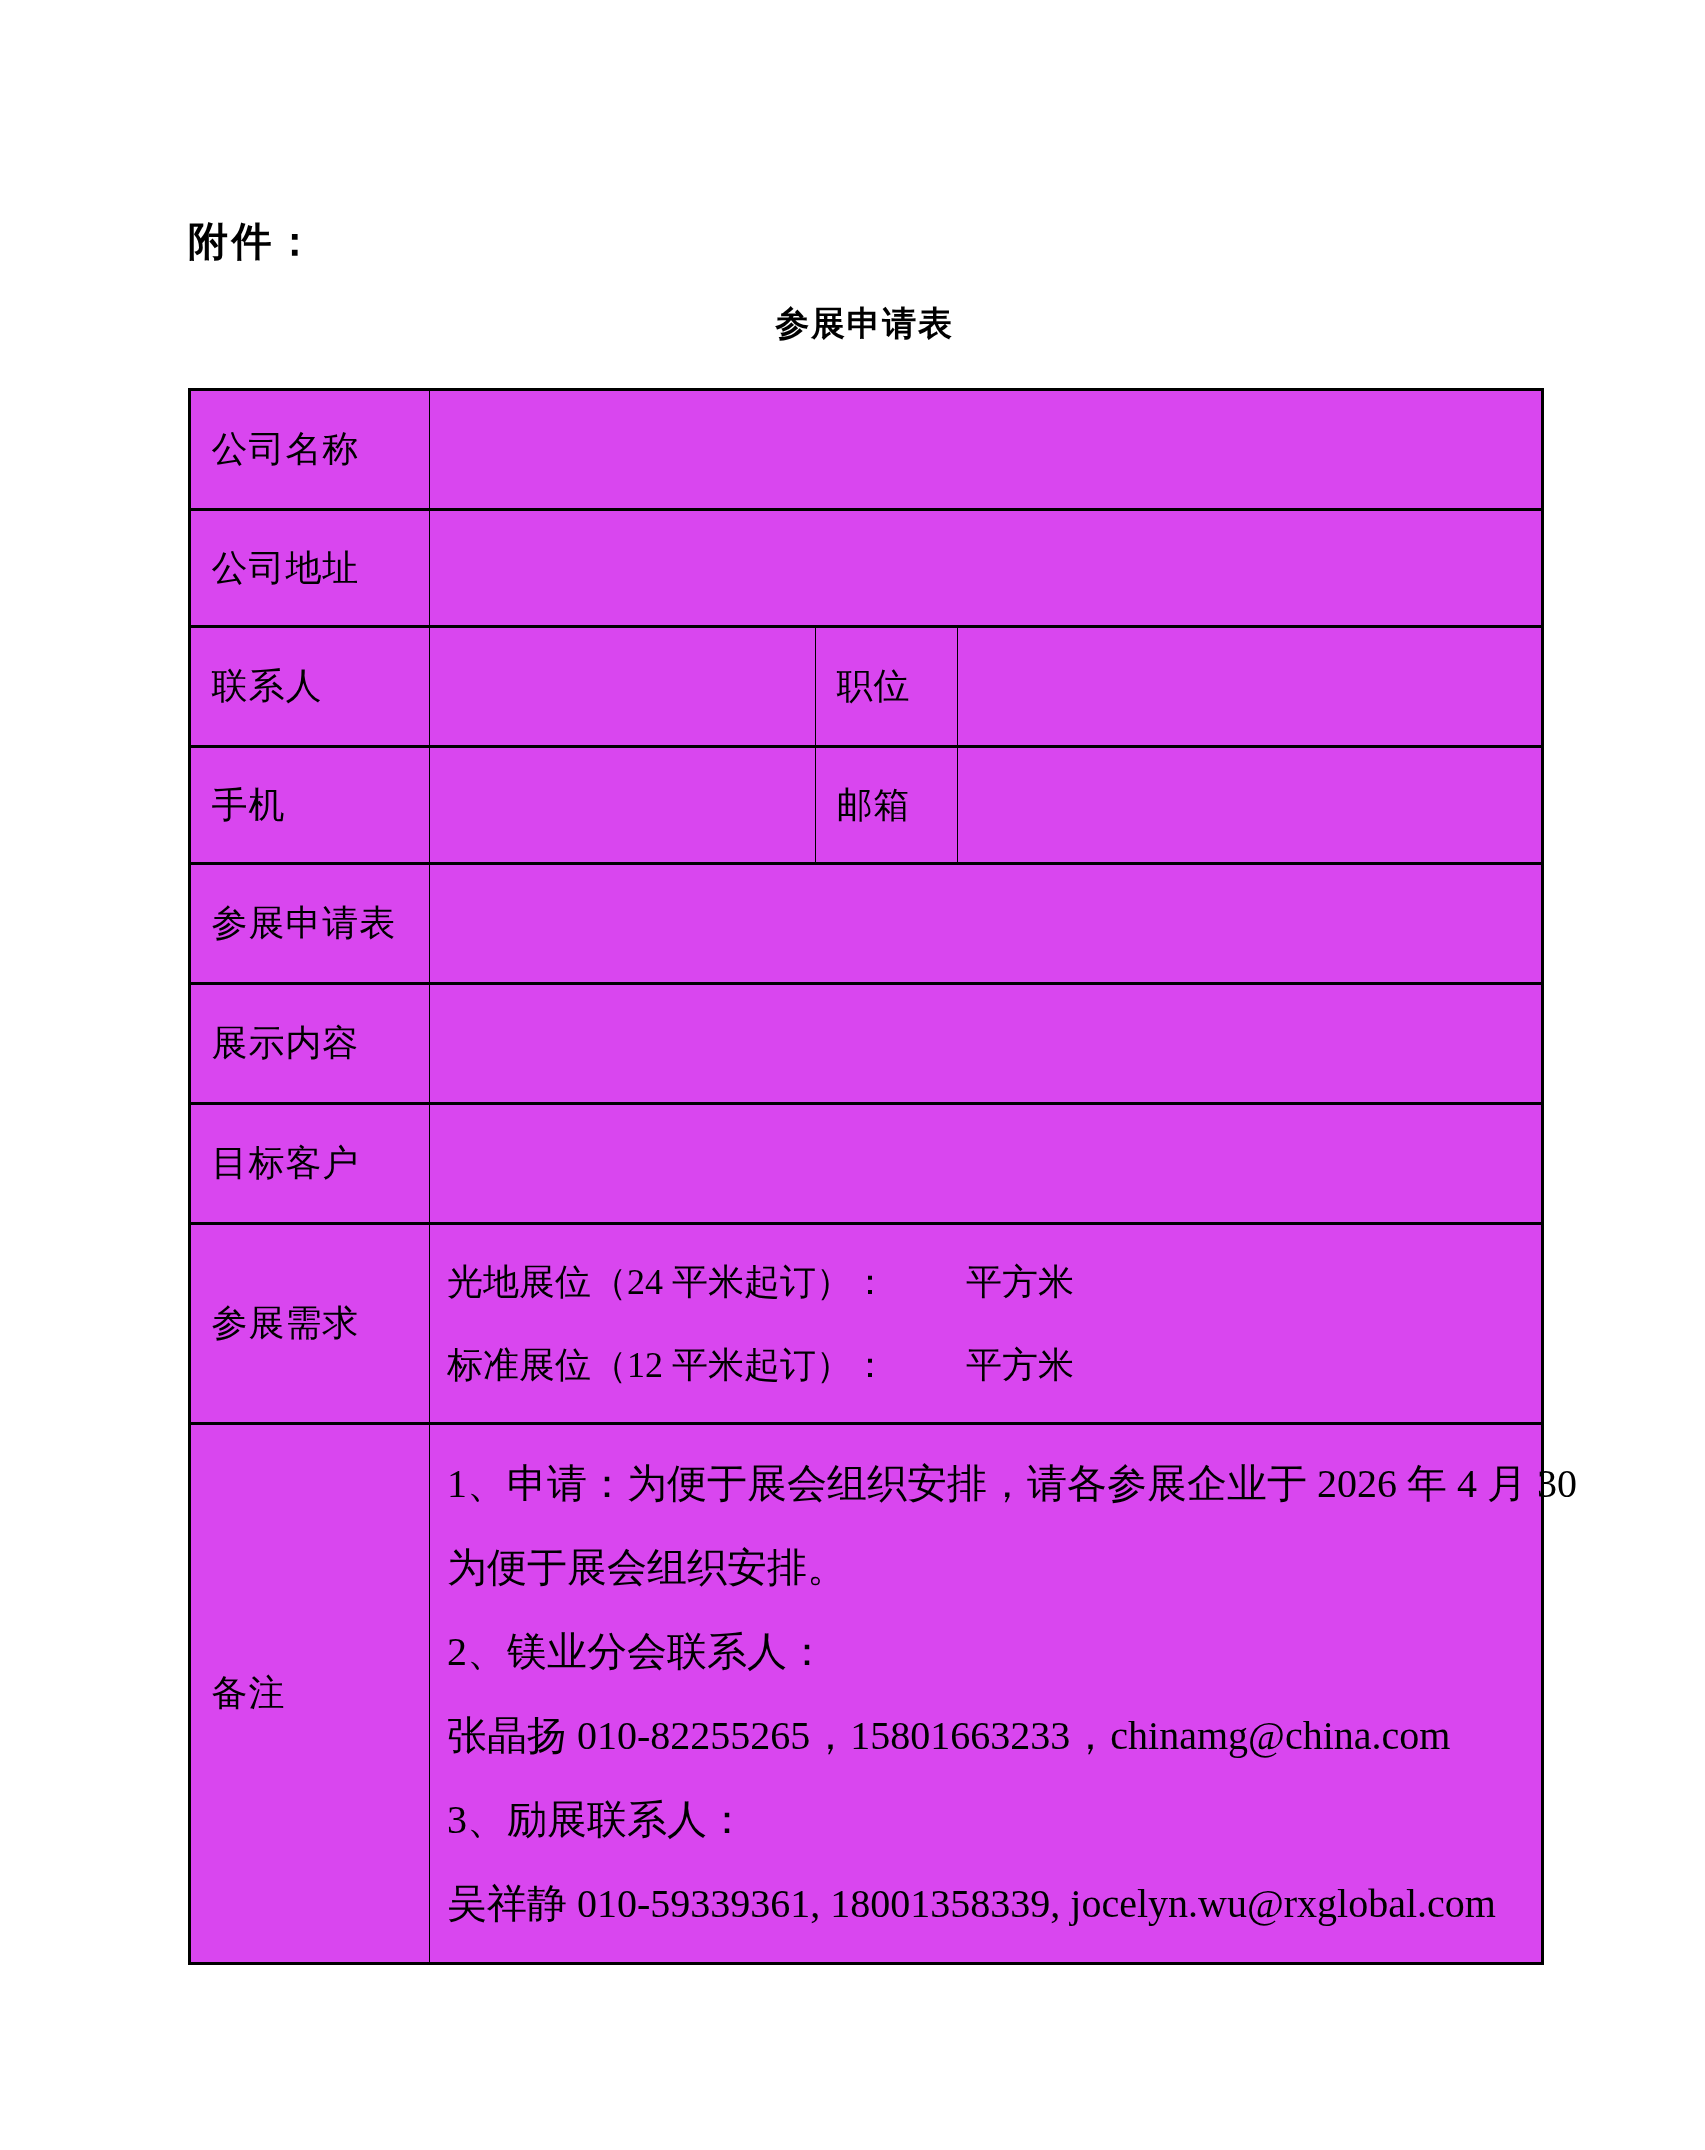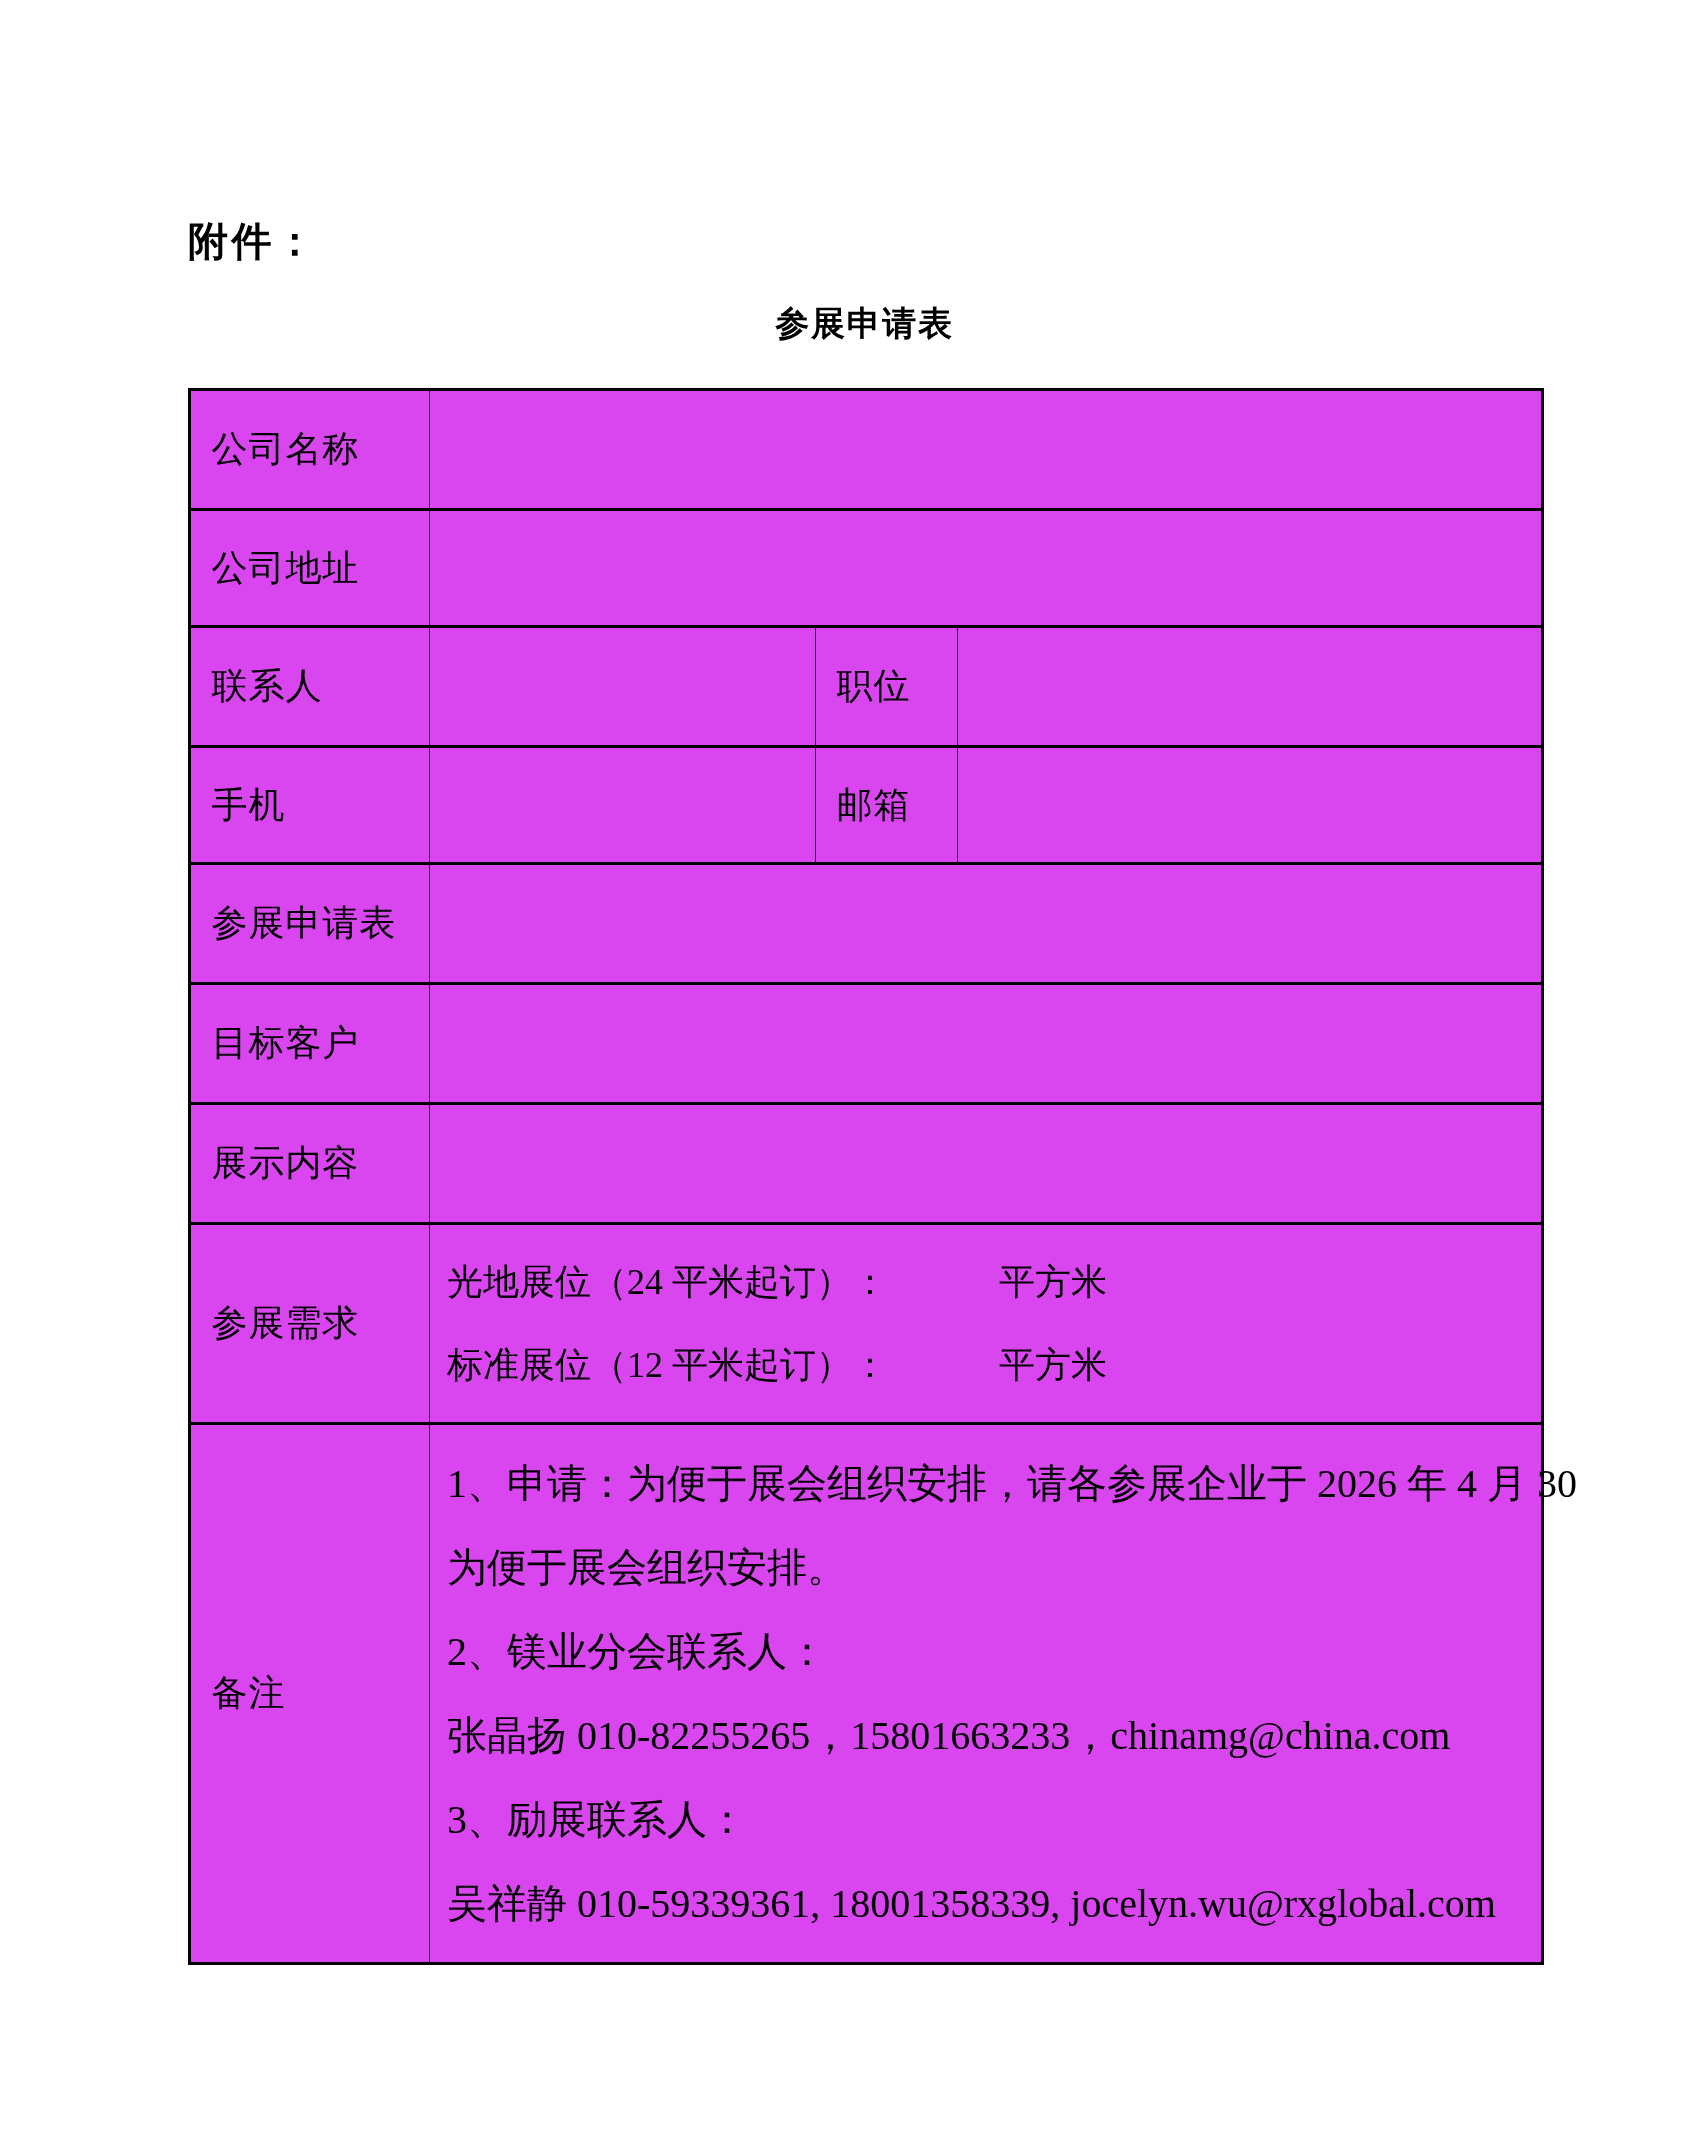--- a/index.html
+++ b/index.html
@@ -61,21 +61,21 @@
   .booth-cell{
     padding-left:17px !important;
     font-size:36px;
   }
   .booth-line{
     line-height:83px;
     white-space:nowrap;
   }
   .booth-unit{
     display:inline-block;
-    margin-left:111px;
+    margin-left:78px;
   }
   .remark-cell{
     padding-left:17px !important;
     padding-right:8.6px !important;
     font-size:40px;
   }
   .remark-line{
     line-height:84px;
     white-space:nowrap;
   }
@@ -115,25 +115,25 @@
         <td class="label-cell">手机</td>
         <td class="value-cell"></td>
         <td class="label-cell">邮箱</td>
         <td class="value-cell"></td>
       </tr>
       <tr class="r-std2">
         <td class="label-cell">参展申请表</td>
         <td class="value-cell" colspan="3"></td>
       </tr>
       <tr class="r-std2">
-        <td class="label-cell">目标客户</td>
+        <td class="label-cell">展示内容</td>
         <td class="value-cell" colspan="3"></td>
       </tr>
       <tr class="r-std2">
-        <td class="label-cell">展示内容</td>
+        <td class="label-cell">目标客户</td>
         <td class="value-cell" colspan="3"></td>
       </tr>
       <tr class="r-booth">
         <td class="label-cell">参展需求</td>
         <td class="booth-cell" colspan="3">
           <div class="booth-line">
             <span>光地展位（24 平米起订）：</span><span class="booth-unit">平方米</span>
           </div>
           <div class="booth-line">
             <span>标准展位（12 平米起订）：</span><span class="booth-unit">平方米</span>

